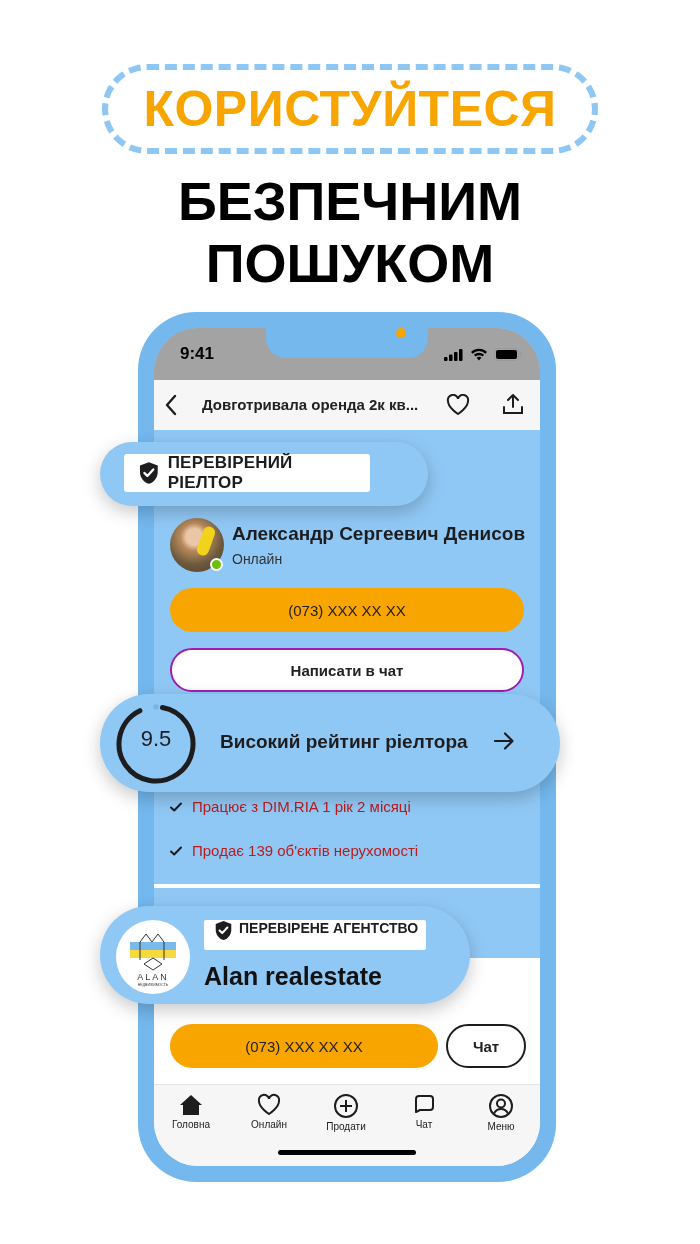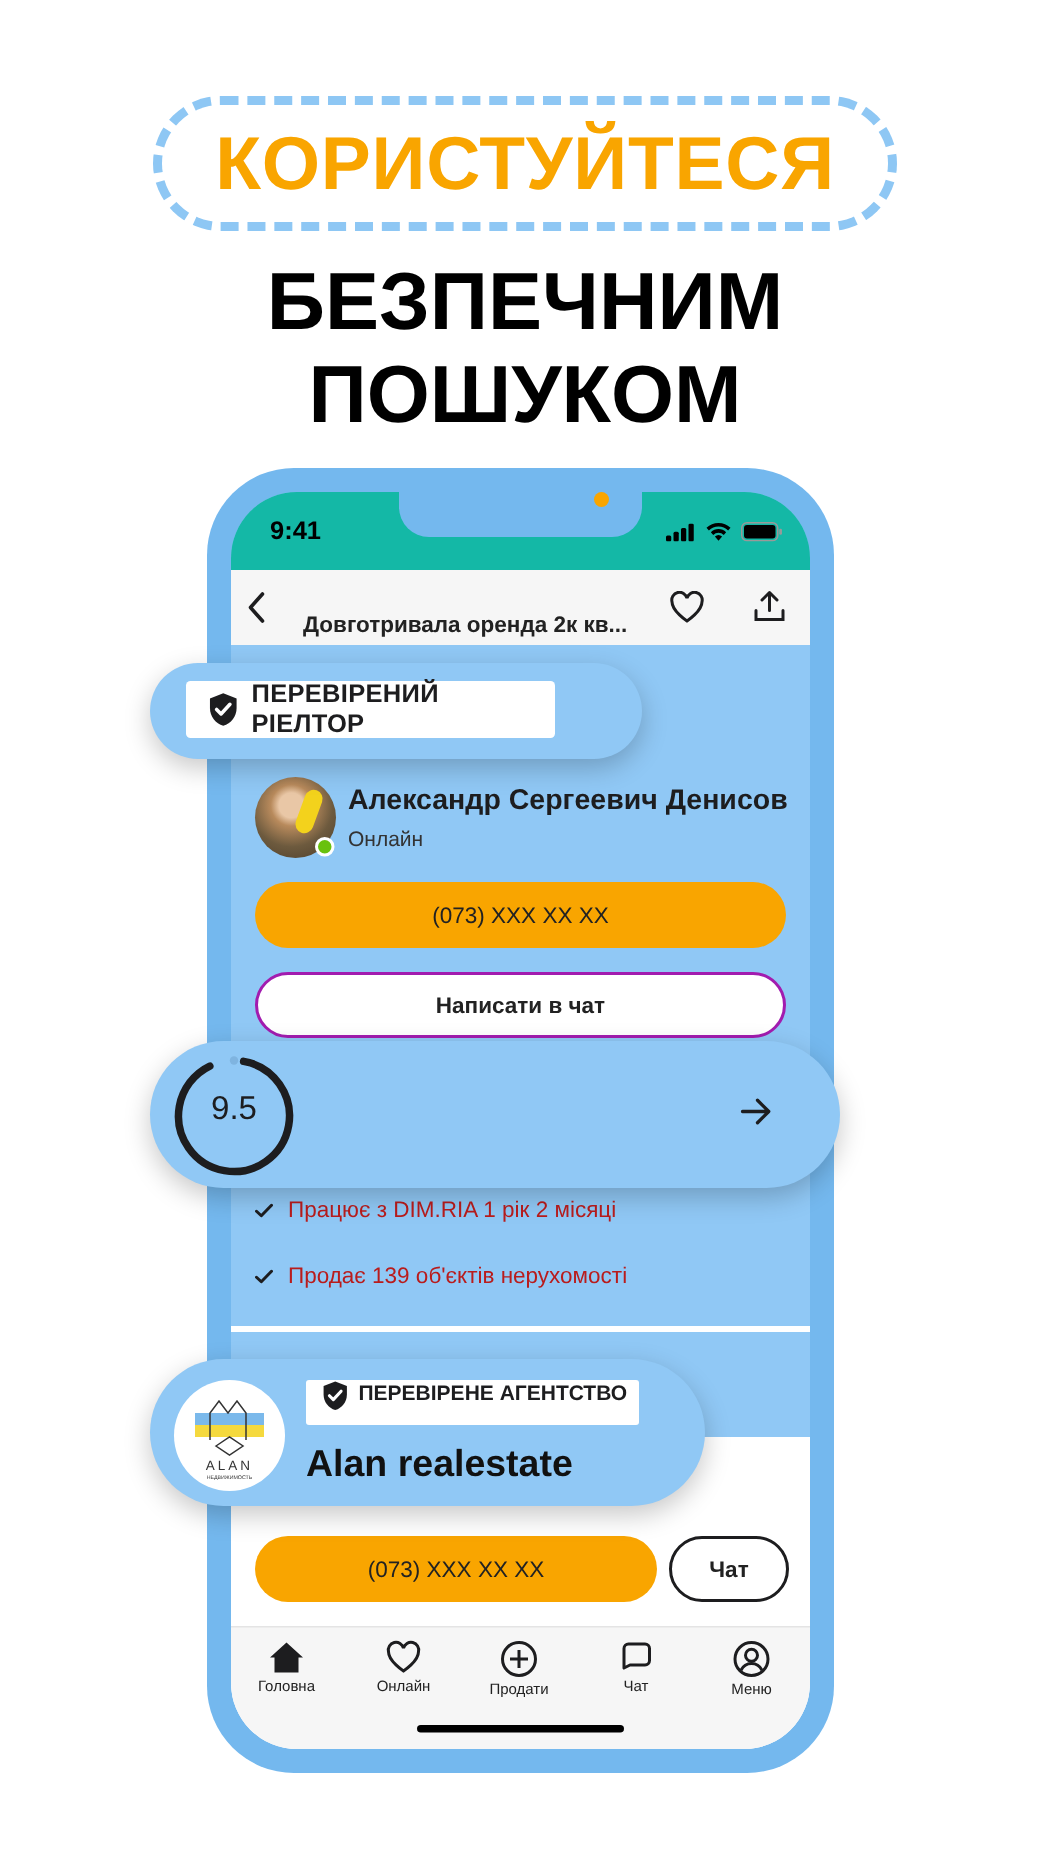--- a/index.html
+++ b/index.html
@@ -24,27 +24,27 @@
   }
   .screen {
     position: absolute; left: 16px; top: 16px; width: 386px; height: 838px;
     background: #90c8f5; border-radius: 44px; overflow: hidden;
   }
   .notch {
     position: absolute; left: 112px; top: -2px; width: 162px; height: 32px;
     background: #74b8ee; border-radius: 0 0 20px 20px;
   }
   .notch-dot { position: absolute; left: 130px; top: 2px; width: 10px; height: 10px; border-radius: 50%; background: #f9a500; }
-  .statusbar { position: absolute; left: 0; top: 0; width: 386px; height: 52px; background: #14b8a6; }
+  .statusbar { position: absolute; left: 0; top: 0; width: 386px; height: 52px; background: #a3a3a3; }
   .time { position: absolute; left: 26px; top: 16px; font-size: 17px; font-weight: 700; color: #000; }
   .status-icons { position: absolute; right: 18px; top: 20px; display: flex; align-items: center; gap: 6px; }
 
   .navbar { position: absolute; left: 0; top: 52px; width: 386px; height: 50px; background: #f6f6f6; }
   .back { position: absolute; left: 10px; top: 14px; }
-  .nav-title { position: absolute; left: 48px; top: 16px; font-size: 15px; font-weight: 700; color: #222; white-space: nowrap; margin-top: 12px; }
+  .nav-title { position: absolute; left: 48px; top: 16px; font-size: 15px; font-weight: 700; color: #222; white-space: nowrap; }
   .nav-heart { position: absolute; left: 292px; top: 14px; }
   .nav-share { position: absolute; left: 348px; top: 12px; }
 
   
   .avatar { position: absolute; left: 16px; top: 190px; width: 54px; height: 54px; border-radius: 50%;
     background: radial-gradient(circle at 45% 35%, #e9c7a6 0 18%, #b88a5c 30%, #6d5a3e 60%, #4a3b29 100%); overflow: hidden; }
   .avatar::after { content: ""; position: absolute; left: 30px; top: 8px; width: 12px; height: 30px; background: #f3d21c; border-radius: 6px; transform: rotate(20deg); }
   .online-dot { position: absolute; left: 56px; top: 230px; width: 13px; height: 13px; border-radius: 50%; background: #69c10e; border: 2px solid #fff; }
   .realtor-name { position: absolute; left: 78px; top: 195px; font-size: 19px; font-weight: 700; color: #1d1d1f; white-space: nowrap; }
   .realtor-status { position: absolute; left: 78px; top: 223px; font-size: 14px; color: #333; }
@@ -215,20 +215,21 @@
     <span class="t">ПЕРЕВІРЕНИЙ РІЕЛТОР</span>
   </div>
 </div>
 
 <div class="float float-rating">
   <svg class="ring" width="84" height="84" viewBox="0 0 84 84">
     <circle cx="42" cy="42" r="37" fill="none" stroke="#1d1d1f" stroke-width="5" stroke-linecap="round" stroke-dasharray="209 232.5" transform="rotate(-80 42 42)"></circle>
     <circle cx="42" cy="5" r="2.8" fill="#7fb4e0"></circle>
   </svg>
   <div class="ring-val">9.5</div>
+  <div class="rating-text">Високий рейтинг ріелтора</div>
   <svg class="rating-arrow" width="24" height="22" viewBox="0 0 24 22">
       <path d="M3 11h17M13 3.5l7.5 7.5-7.5 7.5" fill="none" stroke="#1d1d1f" stroke-width="2.2" stroke-linecap="round" stroke-linejoin="round"></path>
     </svg>
 </div>
 
 <div class="float float-agency">
   <div class="agency-logo">
     <svg width="74" height="74" viewBox="0 0 74 74">
       <rect x="14" y="22" width="46" height="8" fill="#5aa8e6" opacity="0.8"></rect>
       <rect x="14" y="30" width="46" height="8" fill="#f3d21c" opacity="0.85"></rect>

